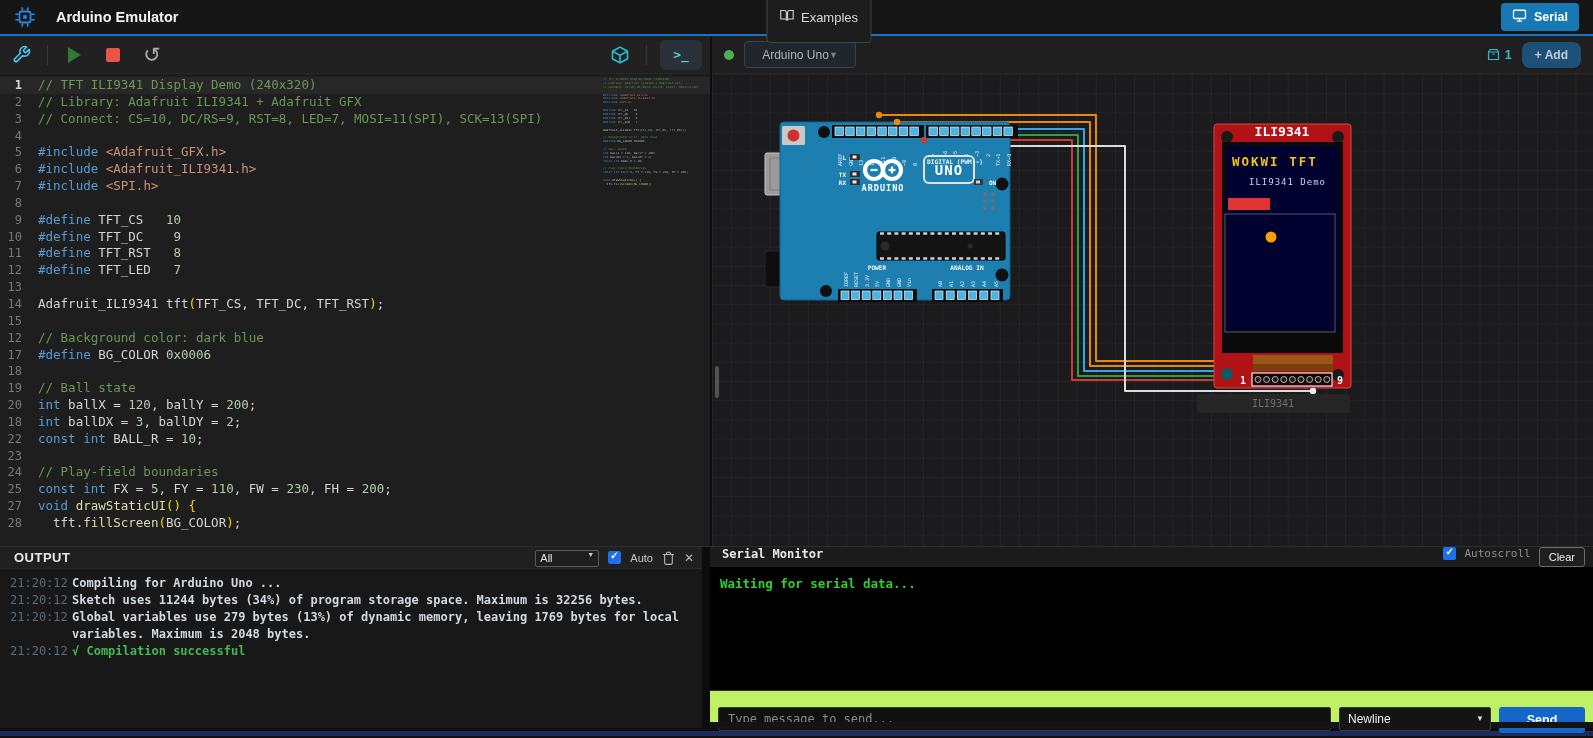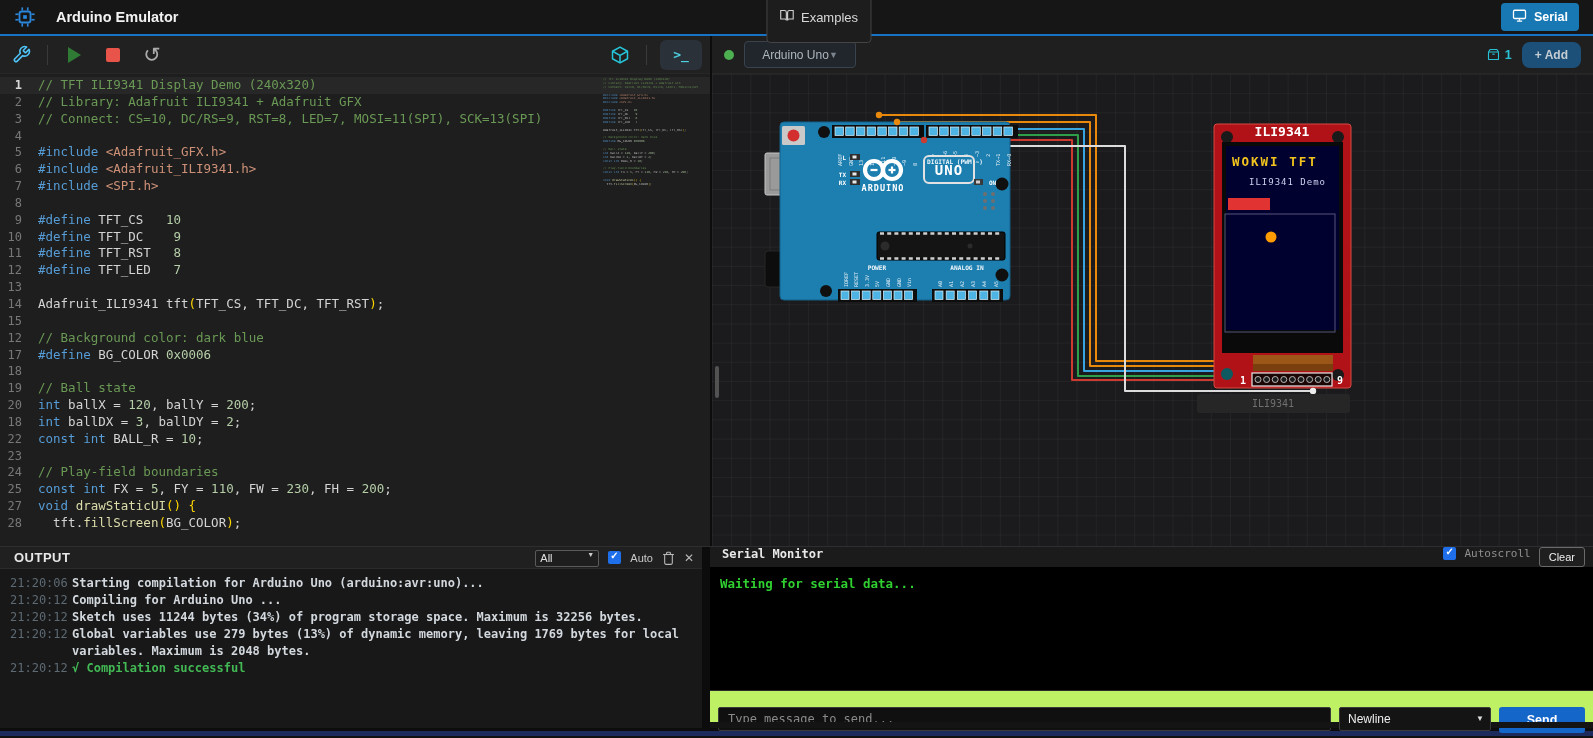--- a/index.html
+++ b/index.html
@@ -460,24 +460,20 @@
         <svg width="13" height="14" viewBox="0 0 20 22" fill="none" stroke="#b8b8b8" stroke-width="1.7">
             <path d="M4 6v13a2 2 0 0 0 2 2h8a2 2 0 0 0 2-2V6"></path>
             <line x1="1.5" y1="5.5" x2="18.5" y2="5.5"></line>
             <path d="M7 5.5V3.5a1.5 1.5 0 0 1 1.5-1.5h3A1.5 1.5 0 0 1 13 3.5v2"></path>
           </svg>
       </button>
       <button class="icon-btn">✕</button>
     </div>
     <div class="out-body">
         <div class="log-line">
-          <span class="t">21:20:06</span>
-          <span class="m">Starting compilation for Arduino Uno (arduino:avr:uno)...</span>
-        </div>
-        <div class="log-line">
           <span class="t">21:20:12</span>
           <span class="m">Compiling for Arduino Uno ...</span>
         </div>
         <div class="log-line">
           <span class="t">21:20:12</span>
           <span class="m">Sketch uses 11244 bytes (34%) of program storage space. Maximum is 32256 bytes.</span>
         </div>
         <div class="log-line">
           <span class="t">21:20:12</span>
           <span class="m">Global variables use 279 bytes (13%) of dynamic memory, leaving 1769 bytes for local variables. Maximum is 2048 bytes.</span>

